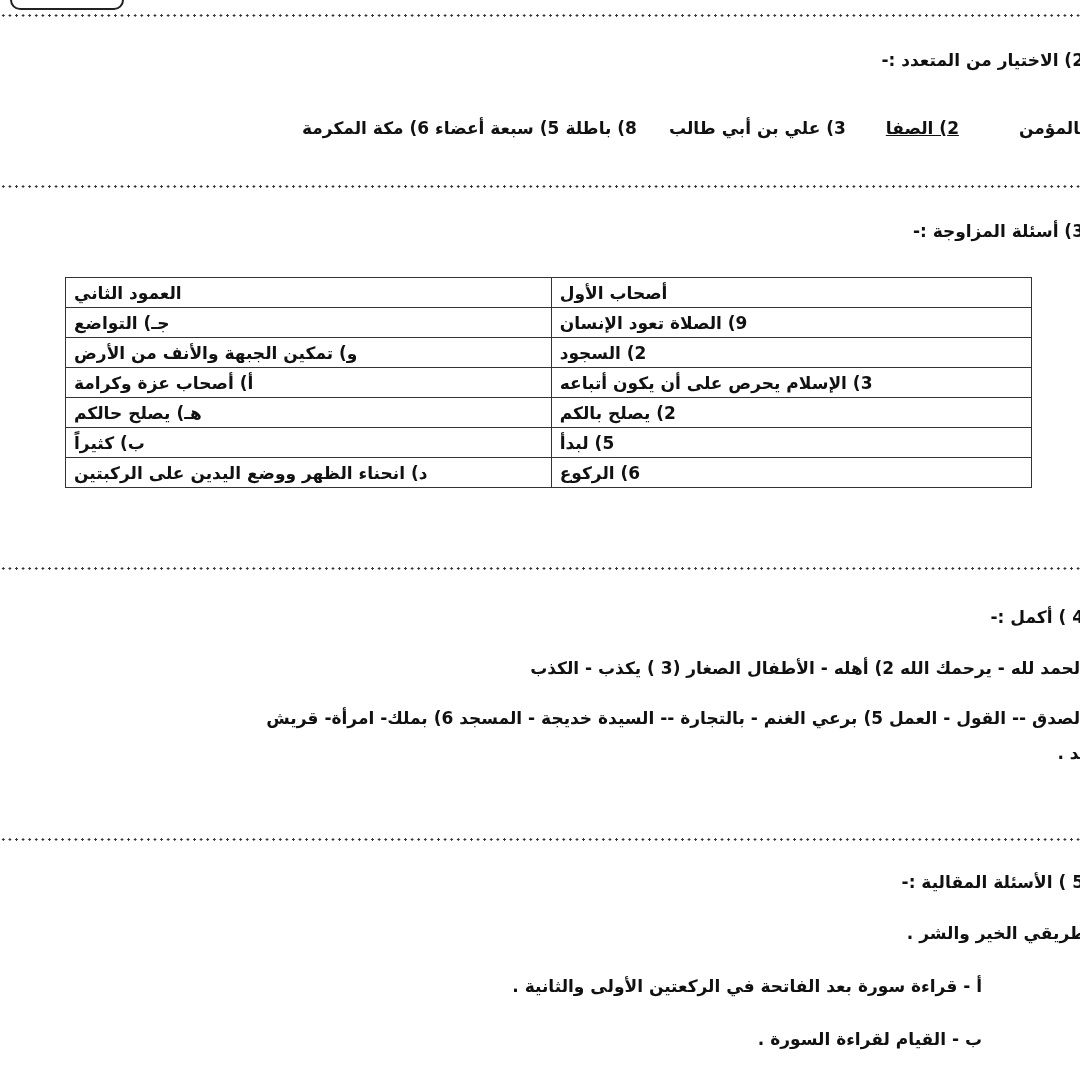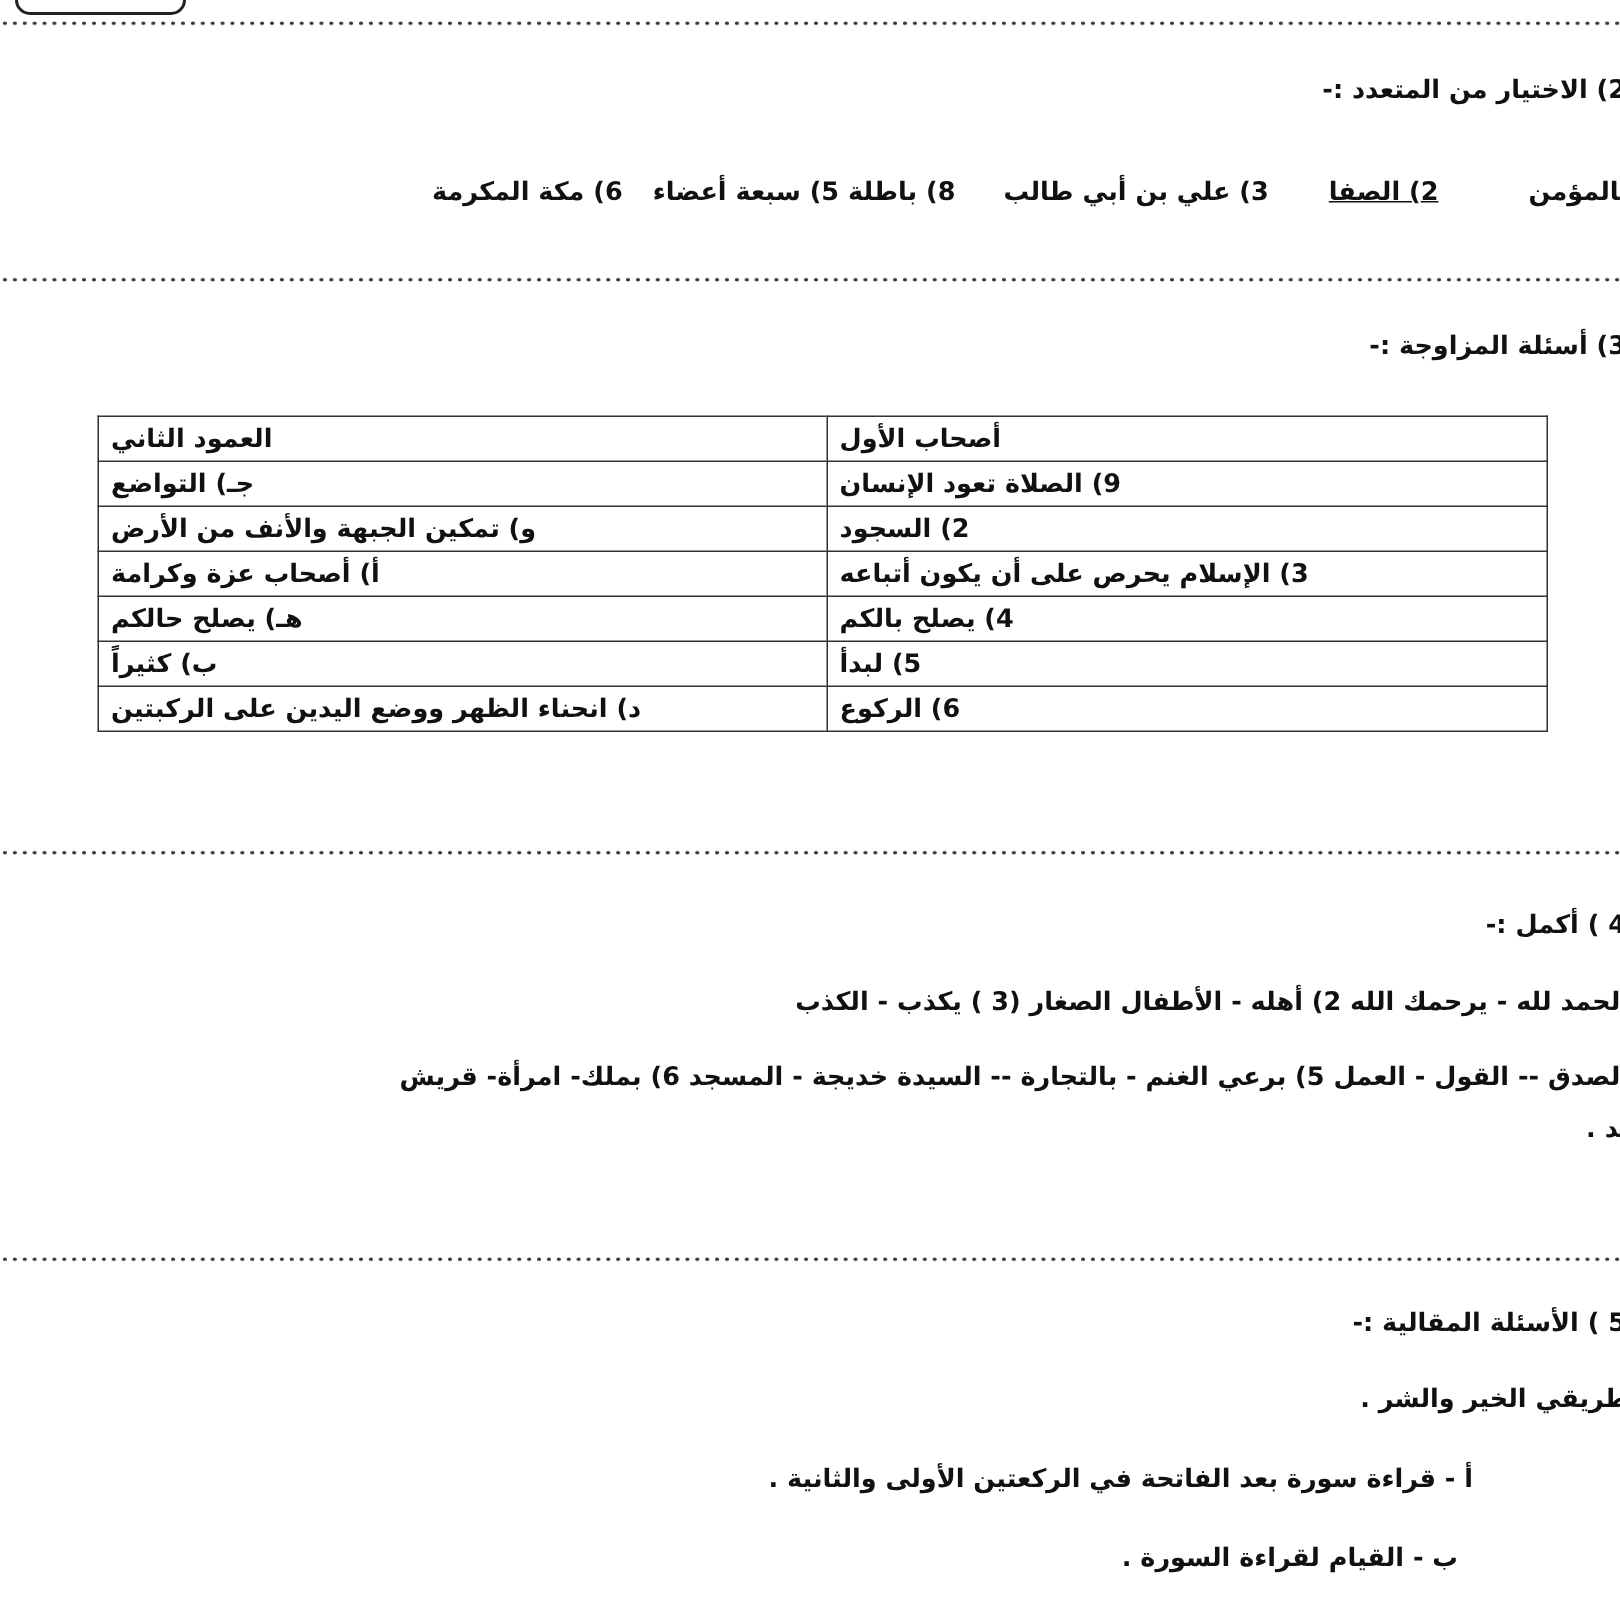--- a/index.html
+++ b/index.html
@@ -63,21 +63,21 @@
     }
   </style>
 </head>
 <body>
 
 <div class="abs box-top"></div>
 <div class="abs dots" style="top:14px;"></div>
 
 <div class="abs heading" style="top:50px;">2) الاختيار من المتعدد :-</div>
 <div class="abs line" style="top:118px; right:-6px;">
-  <span style="margin-left:60px;">بالمؤمن</span><span style="margin-left:40px;text-decoration:underline;">2) الصفا</span><span style="margin-left:32px;">3) علي بن أبي طالب</span><span style="margin-left:6px;">8) باطلة</span><span style="margin-left:20px;">5) سبعة أعضاء</span><span>6) مكة المكرمة</span>
+  <span style="margin-left:60px;">بالمؤمن</span><span style="margin-left:40px;text-decoration:underline;">2) الصفا</span><span style="margin-left:32px;">3) علي بن أبي طالب</span><span style="margin-left:6px;">8) باطلة</span><span style="margin-left:6px;">5) سبعة أعضاء</span><span>6) مكة المكرمة</span>
 </div>
 
 <div class="abs dots" style="top:185px;"></div>
 
 <div class="abs heading" style="top:221px;">3) أسئلة المزاوجة :-</div>
 
 <table class="match">
   <tbody>
       <tr>
     <td class="c1">أصحاب الأول</td>
@@ -89,21 +89,21 @@
   </tr>
   <tr>
     <td>2) السجود</td>
     <td>و) تمكين الجبهة والأنف من الأرض</td>
   </tr>
   <tr>
     <td>3) الإسلام يحرص على أن يكون أتباعه</td>
     <td>أ) أصحاب عزة وكرامة</td>
   </tr>
   <tr>
-    <td>4) يصلح بالكم</td>
+    <td>2) يصلح بالكم</td>
     <td>هـ) يصلح حالكم</td>
   </tr>
   <tr>
     <td>5) لبدأ</td>
     <td>ب) كثيراً</td>
   </tr>
   <tr>
     <td>6) الركوع</td>
     <td>د) انحناء الظهر ووضع اليدين على الركبتين</td>
   </tr>
@@ -115,13 +115,13 @@
 <div class="abs heading" style="top:607px;">4 ) أكمل :-</div>
 <div class="abs line" style="top:658px;">الحمد لله - يرحمك الله  2) أهله - الأطفال الصغار  (3 ) يكذب - الكذب</div>
 <div class="abs line" style="top:708px;">الصدق -- القول - العمل    5) برعي الغنم - بالتجارة -- السيدة خديجة - المسجد 6) بملك- امرأة- قريش</div>
 <div class="abs line" style="top:743px;">يد .</div>
 
 <div class="abs dots" style="top:838px;"></div>
 
 <div class="abs heading" style="top:872px;">5 ) الأسئلة المقالية :-</div>
 <div class="abs line essay" style="top:923px;">طريقي الخير والشر .</div>
 <div class="abs essay" style="top:976px; right:98px;">أ - قراءة سورة بعد الفاتحة في الركعتين الأولى والثانية  .</div>
-<div class="abs essay" style="top:1029px; right:108px;">ب - القيام لقراءة السورة .</div>
+<div class="abs essay" style="top:1029px; right:98px;">ب - القيام لقراءة السورة .</div>
 
 </body></html>

